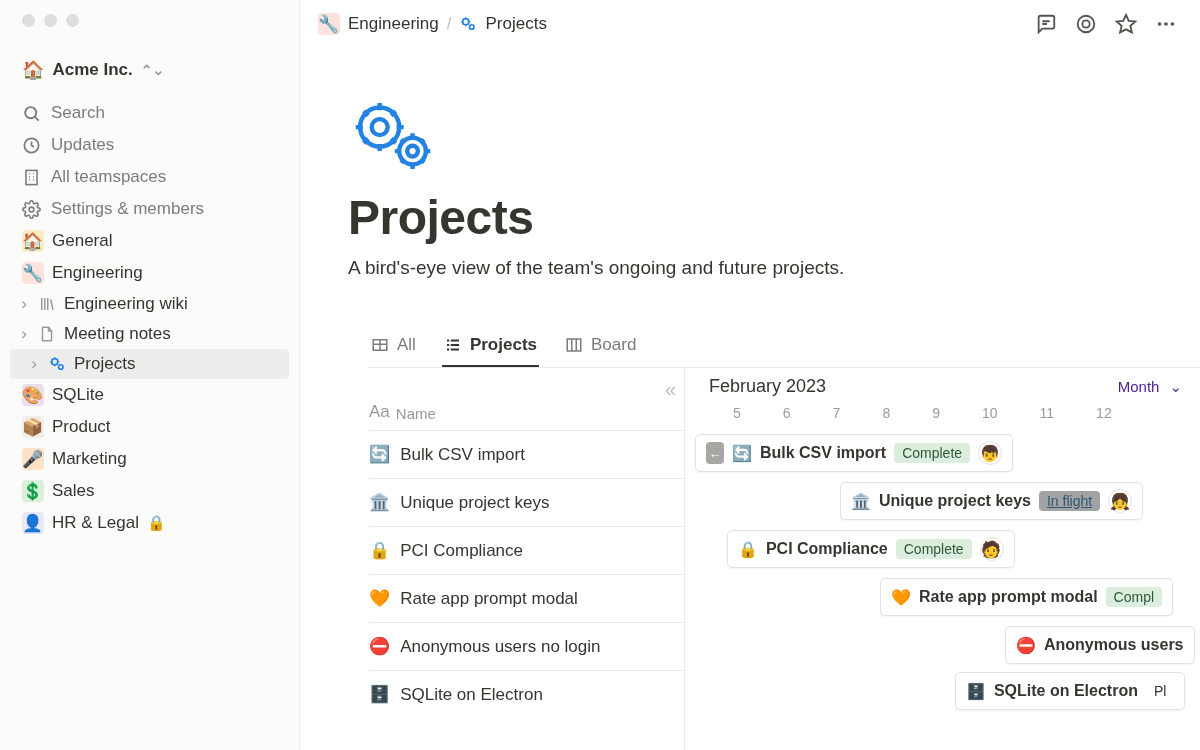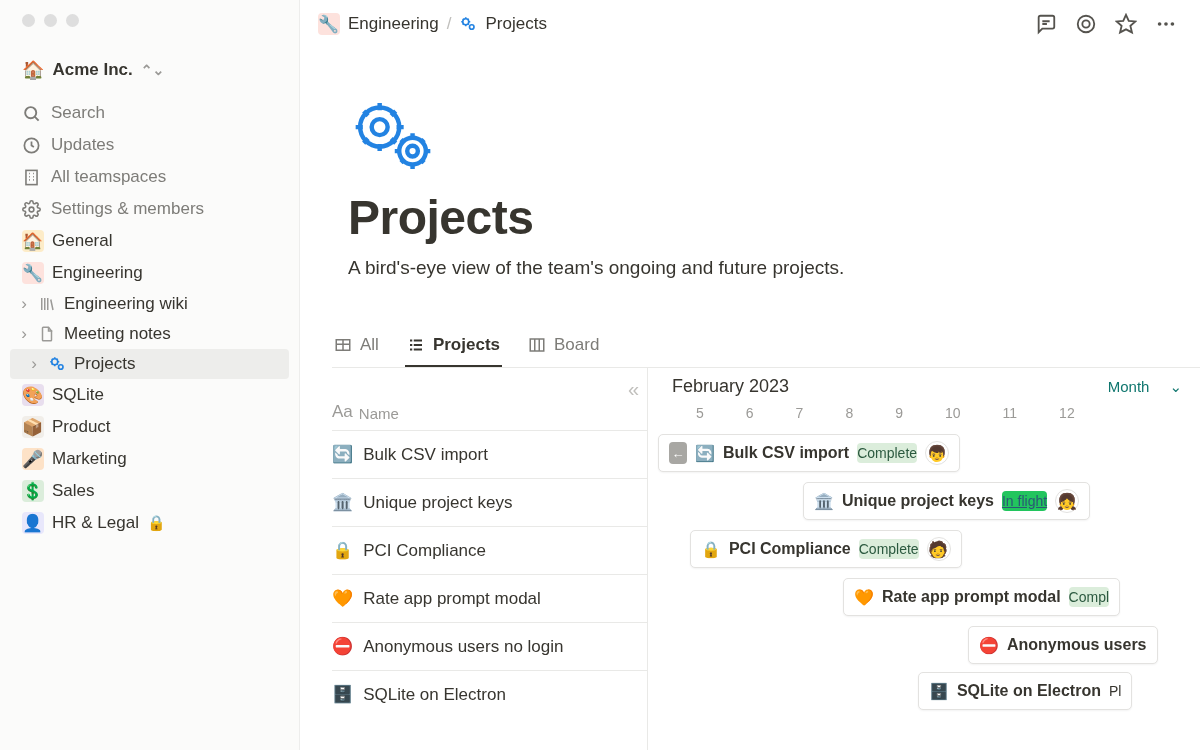--- a/index.html
+++ b/index.html
@@ -139,21 +139,21 @@
   font-weight: 700;
   letter-spacing: -0.5px;
   margin-bottom: 12px;
 }
 .page-subtitle {
   font-size: 19px;
   color: #37352f;
 }
 
 
-.db-wrap { margin-top: 48px; margin-left: 32px; display:flex; flex-direction:column; flex:1; }
+.db-wrap { margin-top: 48px; margin-left: 69px; display:flex; flex-direction:column; flex:1; }
 .db-tabs {
   display: flex;
   gap: 24px;
   border-bottom: 1px solid #e9e9e7;
 }
 .db-tab {
   display: flex;
   align-items: center;
   gap: 8px;
   padding: 8px 2px 10px;
@@ -219,25 +219,25 @@
   display:flex;
   align-items:center;
   justify-content:space-between;
 }
 .timeline-month {
   font-size: 18px;
   font-weight: 400;
 }
 .timeline-scale {
   font-size: 15px;
-  color: #0f766e;
+  color: #4c1d95;
   cursor:pointer;
   display:flex;
   align-items:center;
-  gap:20px;
+  gap:10px;
 }
 .timeline-days {
   display: flex;
   gap: 42px;
   margin-top: 8px;
   font-size: 14px;
   color: #9b9a97;
   padding-left: 24px;
 }
 .timeline-bars {
@@ -257,27 +257,27 @@
   font-size: 16px;
   font-weight: 500;
   cursor:pointer;
 }
 .bar .handle {
   width: 18px;height:22px;border-radius:4px;
   background:#a8a7a3;color:#fff;display:flex;align-items:center;justify-content:center;font-size:13px;
 }
 .status-pill {
   font-size: 14px;
-  padding: 2px 0;
+  padding: 2px 8px;
   border-radius: 4px;
   font-weight: 500;
   white-space:nowrap;
 }
 .pill-complete { background: #dbeddb; color: #2b593f; }
-.pill-inflight { background: #22c55e; color: #2a5875; text-decoration: underline; }
+.pill-inflight { background: #a3a3a3; color: #2a5875; text-decoration: underline; }
 .avatar {
   width: 24px; height: 24px; border-radius: 50%;
   background:#fff;
   border:1px solid #e3e2e0;
   display:flex;align-items:center;justify-content:center;
   font-size:16px;
 }
 
 
 svg { display:block; }

